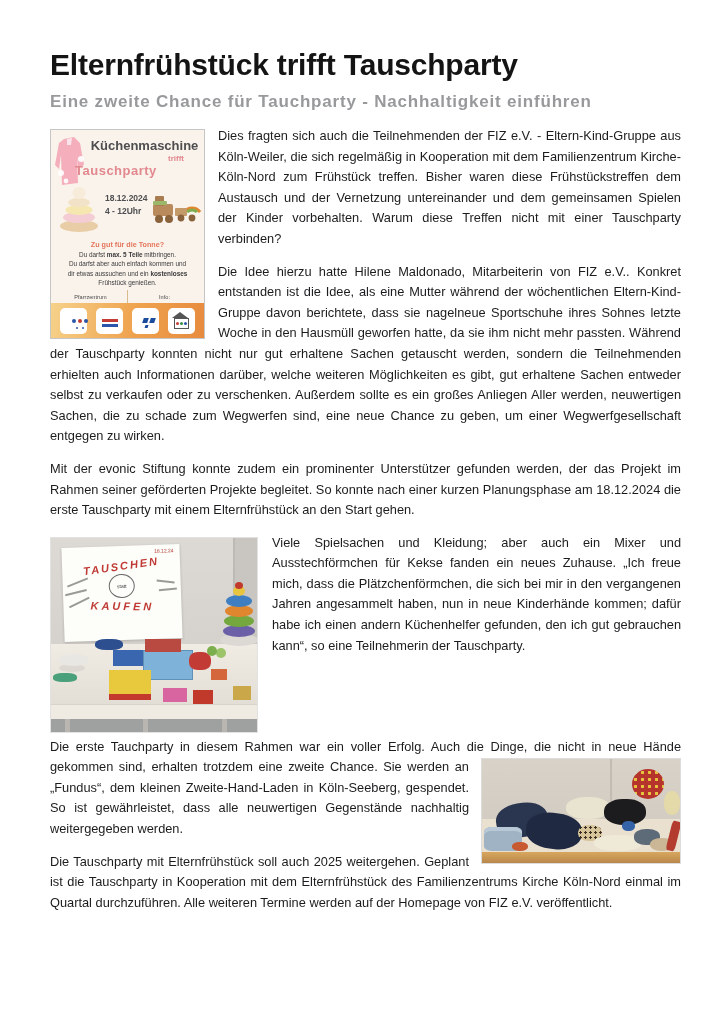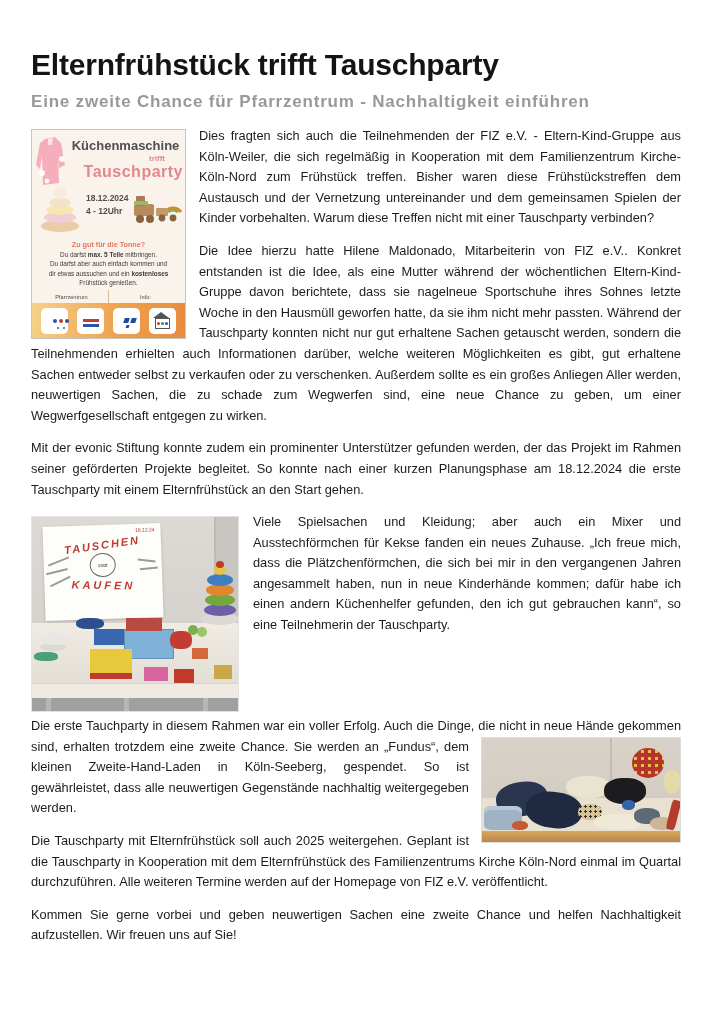--- a/index.html
+++ b/index.html
@@ -1,31 +1,31 @@
 <!DOCTYPE html>
 <html><head>
 <meta charset="utf-8">
 <style>
   html,body{margin:0;padding:0;background:#ffffff;}
   .page{position:relative;width:724px;height:993px;box-sizing:border-box;
-        padding:48px 43px 0 31px;background:#fff;overflow:hidden;
+        padding:48px 43px 0 50px;background:#fff;overflow:hidden;
         font-family:"Liberation Sans",sans-serif;}
   h1{margin:0 0 10px 0;font-size:30px;line-height:34px;font-weight:700;color:#141414;letter-spacing:-0.2px;}
   .subtitle{margin:0 0 14px 0;font-size:17px;line-height:20px;font-weight:700;color:#97999b;letter-spacing:0.8px;}
   .para{font-size:12.8px;line-height:20.6px;color:#1c1c1e;text-align:justify;margin:0 0 12px 0;}
   .clear{clear:both;}
 
   
   .flyer{float:left;width:153px;height:208px;margin:3px 13px 4px 0;border:1px solid #c6c6c6;
          background:#faf3eb;position:relative;overflow:hidden;}
   .f-title-main{position:absolute;left:36px;right:2px;top:8px;text-align:center;
                 font-size:13px;font-weight:700;color:#4e4e50;}
   .f-trifft{position:absolute;right:20px;top:24px;font-size:8px;font-weight:700;color:#e2888f;}
-  .f-title-party{position:absolute;left:24px;right:2px;top:33px;text-align:right;
-                 font-size:16px;font-weight:700;color:#e2888f;letter-spacing:0.5px;}
+  .f-title-party{position:absolute;left:24px;right:2px;top:33px;text-align:left;
+                 font-size:13px;font-weight:700;color:#e2888f;letter-spacing:0.5px;}
   .jacket{position:absolute;left:3px;top:5px;width:34px;height:54px;}
   .stack-toy{position:absolute;left:8px;top:56px;width:40px;height:46px;}
   .ring{position:absolute;left:50%;transform:translateX(-50%);border-radius:50%;}
   .f-datetime{position:absolute;left:54px;top:62px;font-size:8.5px;font-weight:700;
               color:#4e4e50;line-height:13px;}
   .train{position:absolute;right:3px;top:60px;width:50px;height:36px;}
   .f-head{position:absolute;left:0;right:0;top:110px;text-align:center;
           font-size:7.2px;font-weight:700;color:#e4765c;}
   .f-body{position:absolute;left:2px;right:2px;top:120px;text-align:center;
           font-size:6.4px;line-height:9.4px;color:#3a3a3c;}
@@ -86,21 +86,21 @@
            background-size:5px 5px;}
   .redbag{background:#b5352c;background-image:radial-gradient(#e8c53e 1.4px,transparent 1.6px);
           background-size:7px 7px;border-radius:50%;}
 </style>
 </head>
 <body>
 
 <div class="page">
 
   <h1>Elternfrühstück trifft Tauschparty</h1>
-  <div class="subtitle">Eine zweite Chance für Pfarrzentrum - Nachhaltigkeit einführen</div>
+  <div class="subtitle">Eine zweite Chance für Tauchparty - Nachhaltigkeit einführen</div>
 
 
   <div>
     <div class="flyer">
       <span class="jacket">
         <svg width="34" height="54" viewBox="0 0 34 54">
           <path d="M10 4 L20 2 L26 8 L30 30 L24 33 L23 20 L24 48 L8 50 L7 20 L5 34 L1 30 L5 8 Z" fill="#f4aebc"></path>
           <path d="M13 4 L18 3 L17 10 L13 10 Z" fill="#fde3ea"></path>
           <circle cx="7" cy="38" r="3" fill="#fff" opacity="0.9"></circle>
           <circle cx="27" cy="24" r="3" fill="#fff" opacity="0.9"></circle>
@@ -254,15 +254,14 @@
       <span class="cloth" style="left:168px;bottom:12px;width:24px;height:13px;background:#cbb795;"></span>
       <span class="cloth" style="left:140px;bottom:32px;width:13px;height:10px;background:#3563a8;"></span>
       <span class="cloth" style="right:0;top:32px;width:16px;height:24px;background:#e4d9a8;"></span>
       <span class="cloth" style="right:2px;bottom:12px;width:9px;height:30px;background:#b43c2e;transform:rotate(14deg);border-radius:20%;"></span>
       <span class="shelf-edge"></span>
     </div>
     <span>Die erste Tauchparty in diesem Rahmen war ein voller Erfolg. Auch die Dinge, die nicht in neue Hände gekommen sind, erhalten trotzdem eine zweite Chance. Sie werden an „Fundus“, dem kleinen Zweite-Hand-Laden in Köln-Seeberg, gespendet. So ist gewährleistet, dass alle neuwertigen Gegenstände nachhaltig weitergegeben werden.</span>
   </div>
 
   <div class="para">Die Tauschparty mit Elternfrühstück soll auch 2025 weitergehen. Geplant ist die Tauschparty in Kooperation mit dem Elternfrühstück des Familienzentrums Kirche Köln-Nord einmal im Quartal durchzuführen. Alle weiteren Termine werden auf der Homepage von FIZ e.V. veröffentlicht.</div>
-  <div class="para">Kommen Sie gerne vorbei und geben neuwertigen Sachen eine zweite Chance und helfen Nachhaltigkeit aufzustellen. Wir freuen uns auf Sie!</div>
 
 </div>
 
 </body></html>

